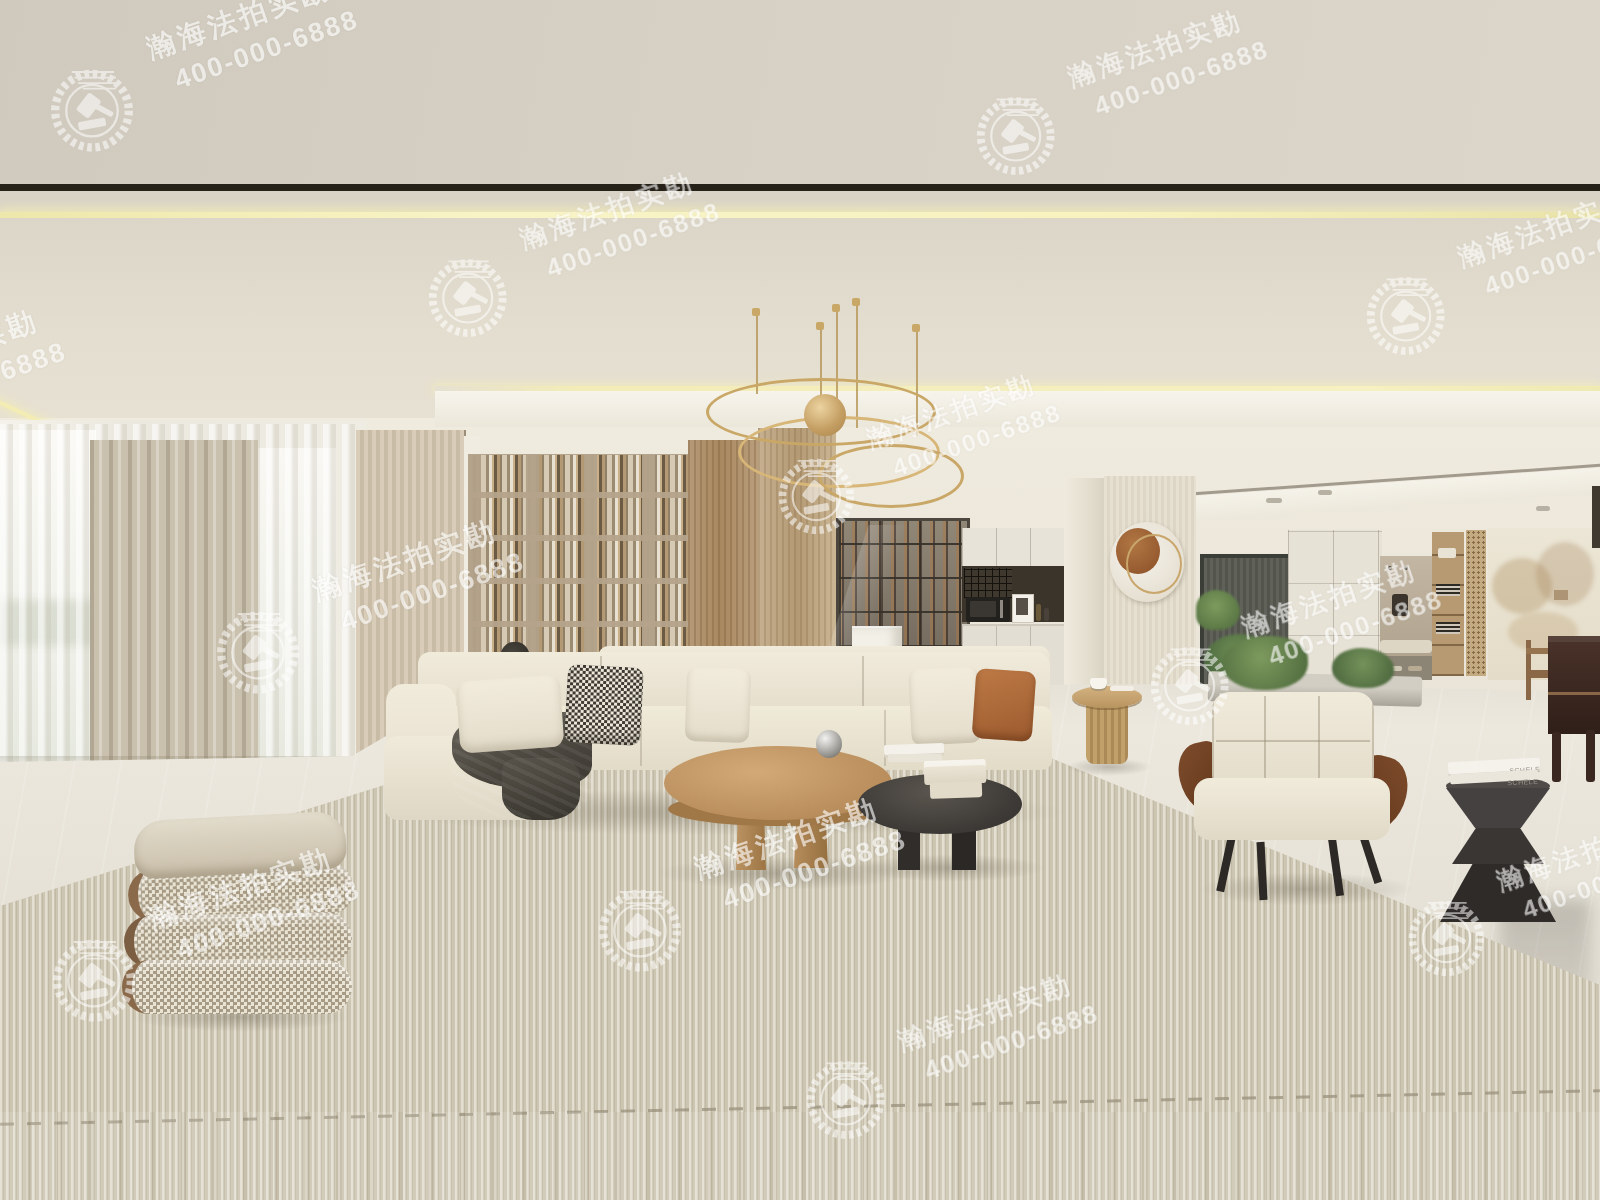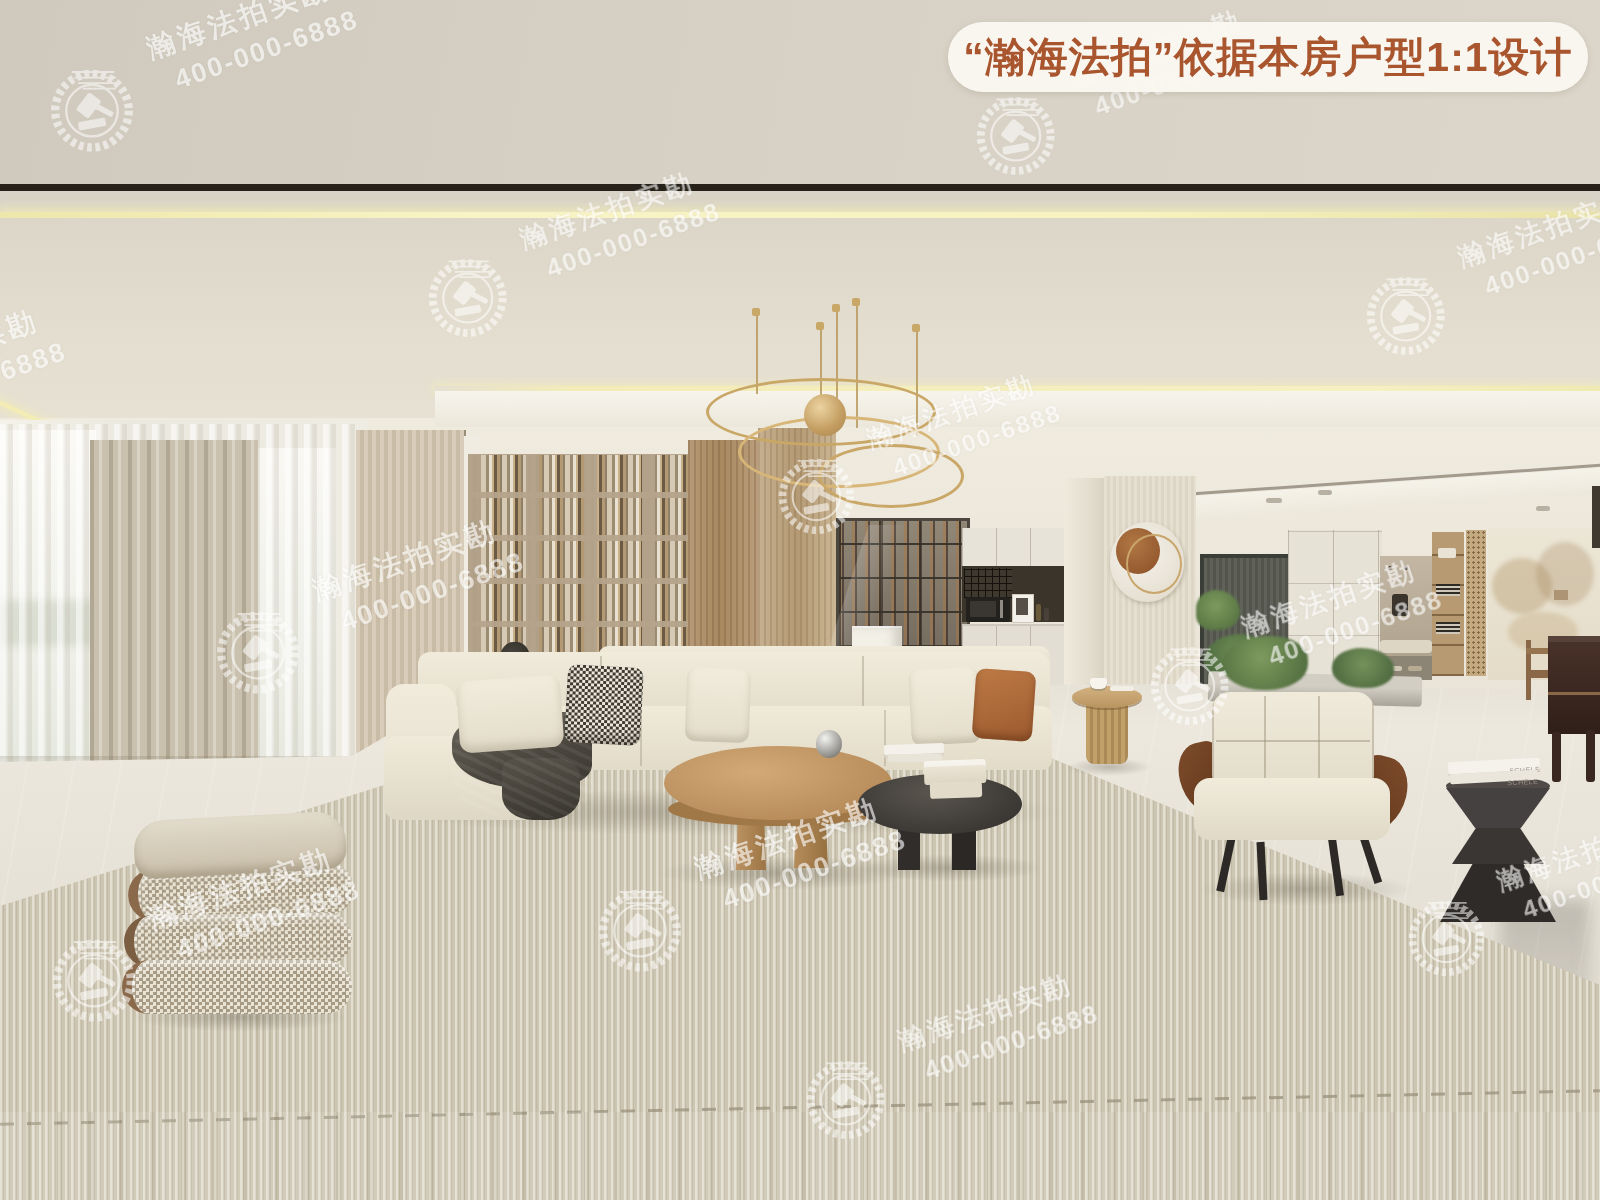--- a/index.html
+++ b/index.html
@@ -624,16 +624,13 @@
         <rect x="35" y="66" width="30" height="9" rx="2" transform="rotate(-10 50 70)"></rect>
       </g>
     </svg>
     <div class="wm-text" style="position: absolute; left: 96px; top: -26px;">
       <div class="wm-line1">瀚海法拍实勘</div>
       <div class="wm-line2">400-000-6888</div>
     </div>
   </div>
     </div>
 
-  <div class="abs banner">
-    <span>“瀚海法拍”依据本房户型1:1设计</span>
-  </div>
 </div>
 
 </body></html>

